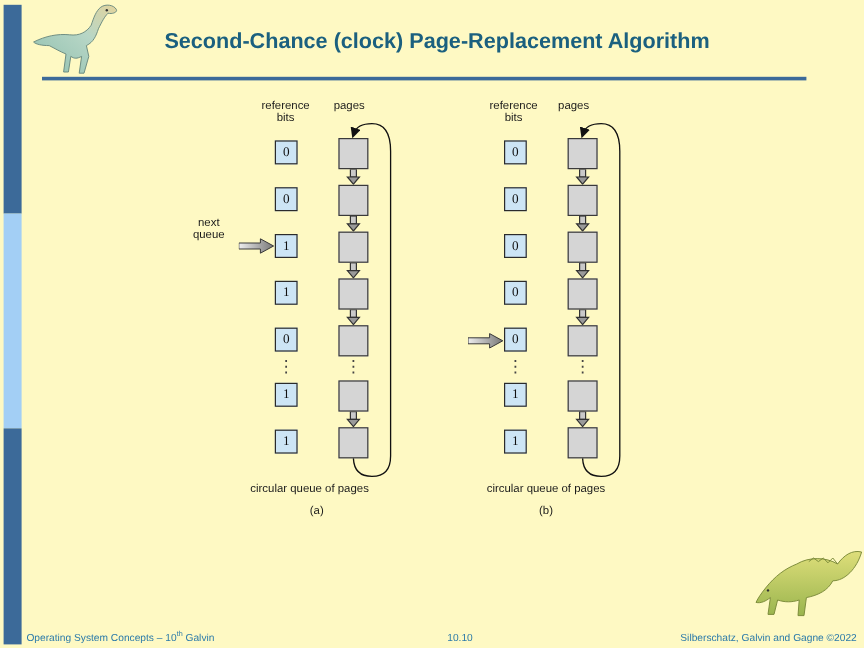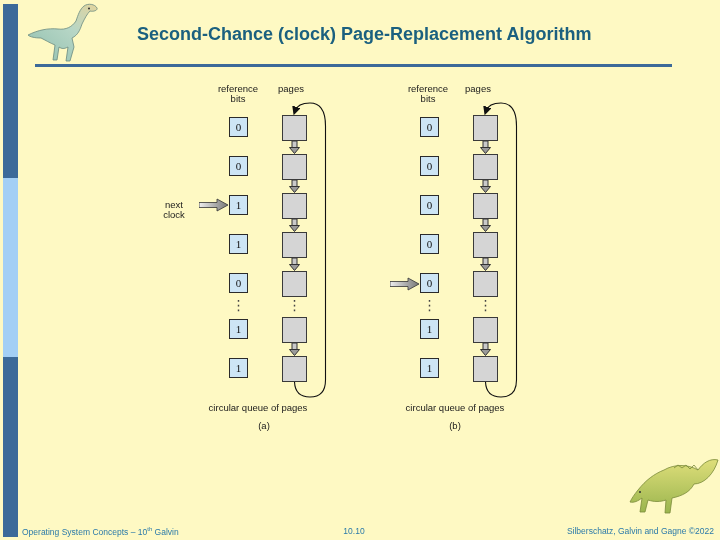--- a/index.html
+++ b/index.html
@@ -25,21 +25,21 @@
     position:absolute;width:17px;height:18px;background:#cde5f5;border:1px solid #2b2b2b;
     text-align:center;font-family:"Liberation Serif",serif;font-size:11px;line-height:18px;color:#111;
   }
   .page{position:absolute;width:23px;height:24px;background:#d5d5d5;border:1px solid #3a3a3a;}
   .dots{position:absolute;text-align:center;font-size:14px;line-height:16px;color:#444;}
   .dArrow,.loop,.nvArrow{position:absolute;}
   
   .foot{position:absolute;top:526px;font-size:8.5px;color:#2b7aa9;}
   .foot sup{font-size:6px;}
   .foot-book{left:22px;}
-  .foot-page{left:314px;width:80px;text-align:center;}
+  .foot-page{left:314px;width:80px;text-align:right;}
   .foot-authors{right:6px;text-align:right;}
   .logo-bottom{position:absolute;left:628px;top:456px;width:92px;height:64px;}
 </style>
 </head>
 <body>
 
 <div class="slide">
 
   <div class="sidebar-seg seg-top"></div>
   <div class="sidebar-seg seg-mid"></div>
@@ -58,23 +58,23 @@
   </svg>
   <div class="title">Second-Chance (clock) Page-Replacement Algorithm</div>
   <div class="rule"></div>
 
   <div class="fig-label" style="left:203px;top:84px;width:70px;">
     <div>reference</div>
     <div>bits</div>
   </div>
   <div class="fig-label" style="left:261px;top:84px;width:60px;">pages</div>
 
-  <div class="fig-label" style="left:150px;top:200px;width:48px;">
+  <div class="fig-label" style="left:150px;top:181px;width:48px;">
     <div>next</div>
-    <div>clock</div>
+    <div>queue</div>
   </div>
   <svg class="nvArrow" style="left:199px;top:198px;" width="30" height="14" viewBox="0 0 30 14">
     <defs>
         <linearGradient id="ag1" x1="0" x2="1">
           <stop offset="0" stop-color="#eeeeee"></stop>
           <stop offset="1" stop-color="#777777"></stop>
         </linearGradient>
       </defs>
     <polygon points="0,4.5 18,4.5 18,1 29,7 18,13 18,9.5 0,9.5" fill="url(#ag1)" stroke="#333" stroke-width="0.8"></polygon>
   </svg>

